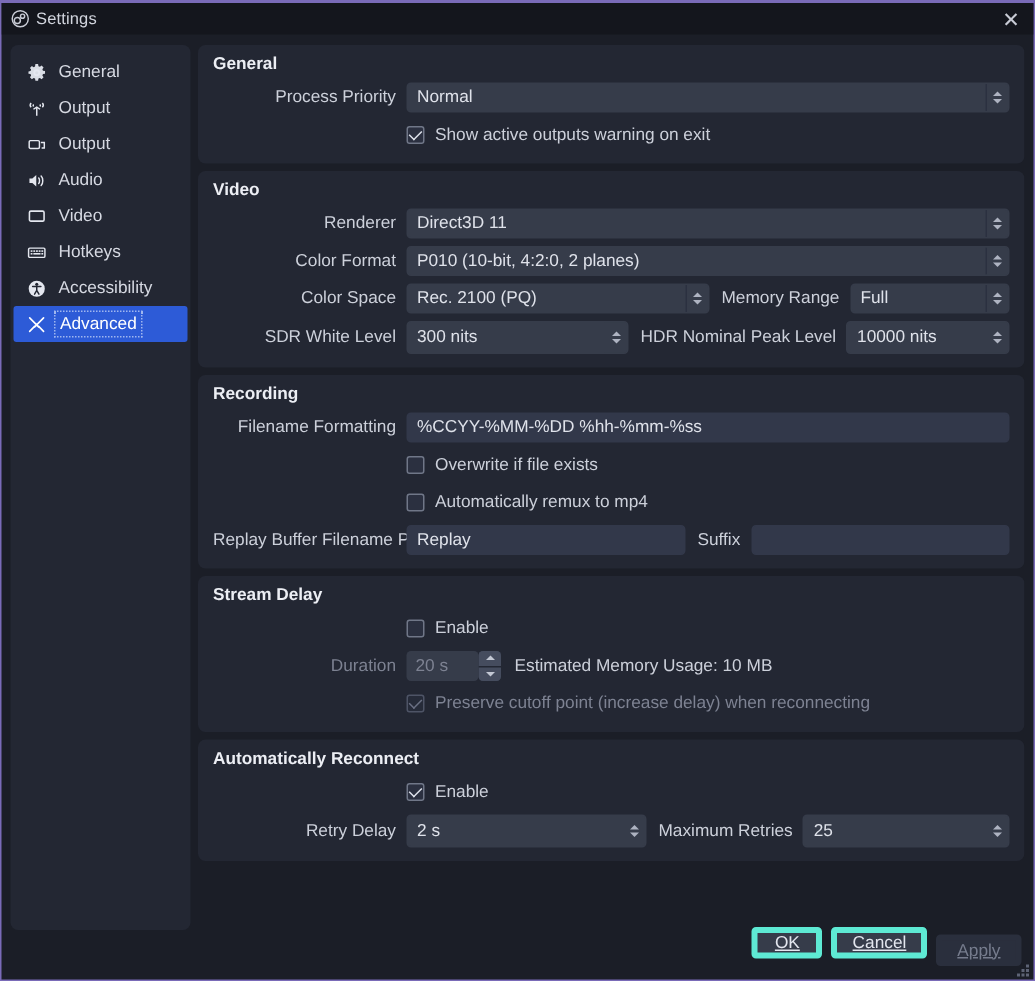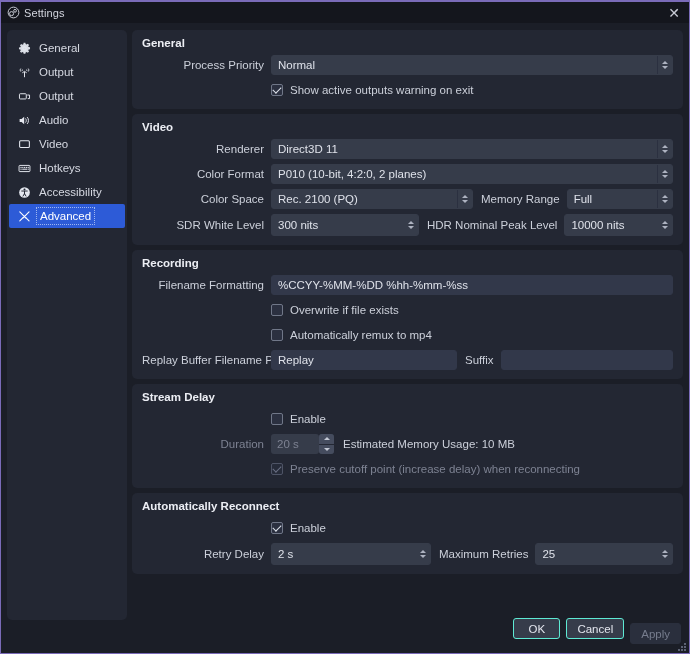--- a/index.html
+++ b/index.html
@@ -204,27 +204,28 @@
   .note { font-size: 11.5px; color: #ccd0da; margin-left: 9px; }
 
   
   #footer {
     position: absolute; right: 8px; bottom: 9px;
     display: flex; align-items: center; gap: 6px;
   }
   .btn {
     min-width: 47px; height: 21px;
     background: #363c4a;
-    border: 1px solid #5eead4;
+    border: 4px solid #5eead4;
     border-radius: 3px;
     color: #e3e6ee;
     font-size: 11.5px;
     display: flex; align-items: center; justify-content: center;
     padding: 0 10px;
     cursor: pointer;
+    text-decoration: underline;
   }
   .btn.disabled { color: #767c8d; background:#2a2f3d; border-color:#2a2f3d; cursor: default; margin-top: 10px; }
 
   #resize-grip {
     position: absolute; right: 3px; bottom: 2px;
     width: 10px; height: 10px;
   }
   #resize-grip i {
     position: absolute; width: 2px; height: 2px; background: #5d6375; display:block;
   }

